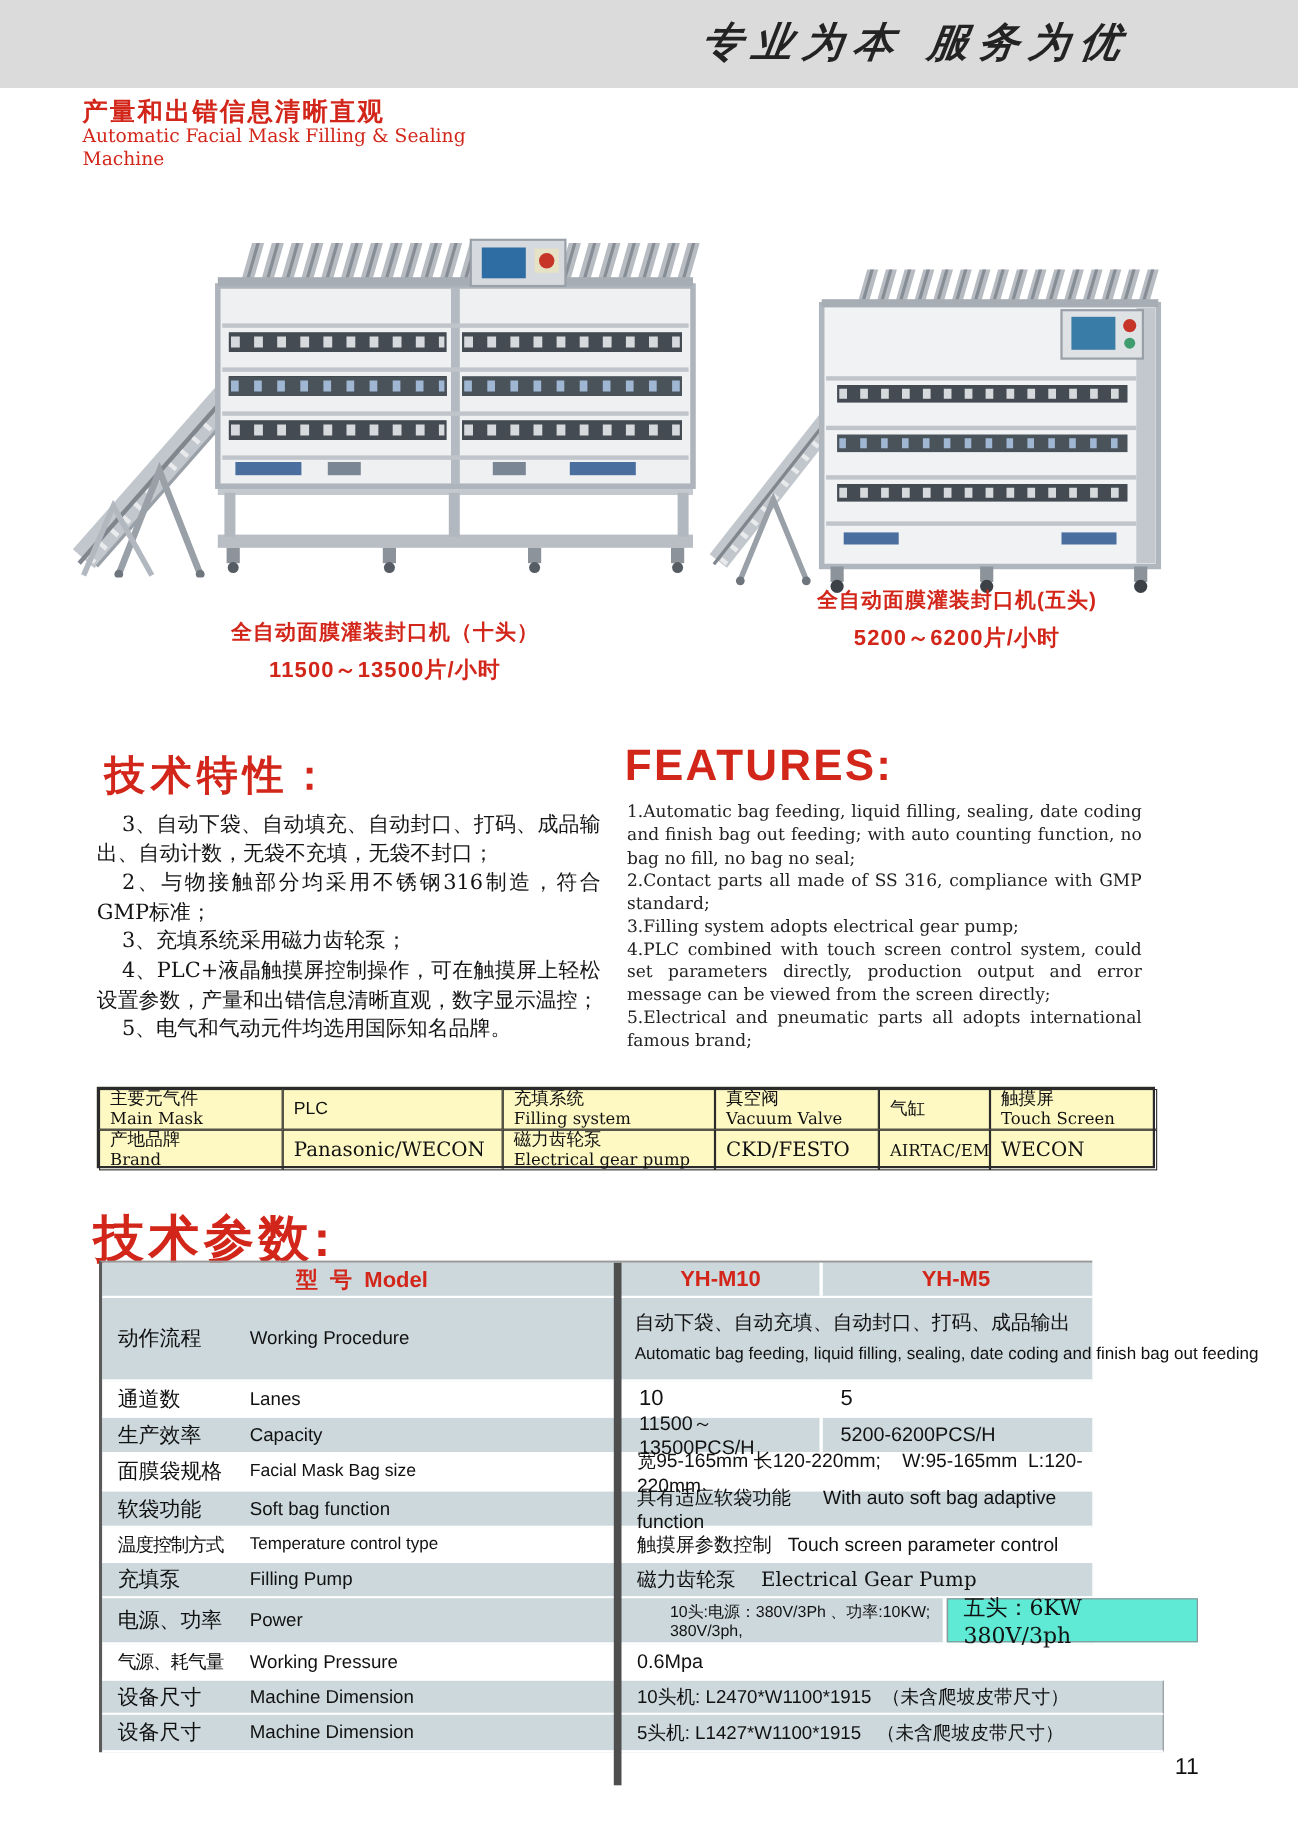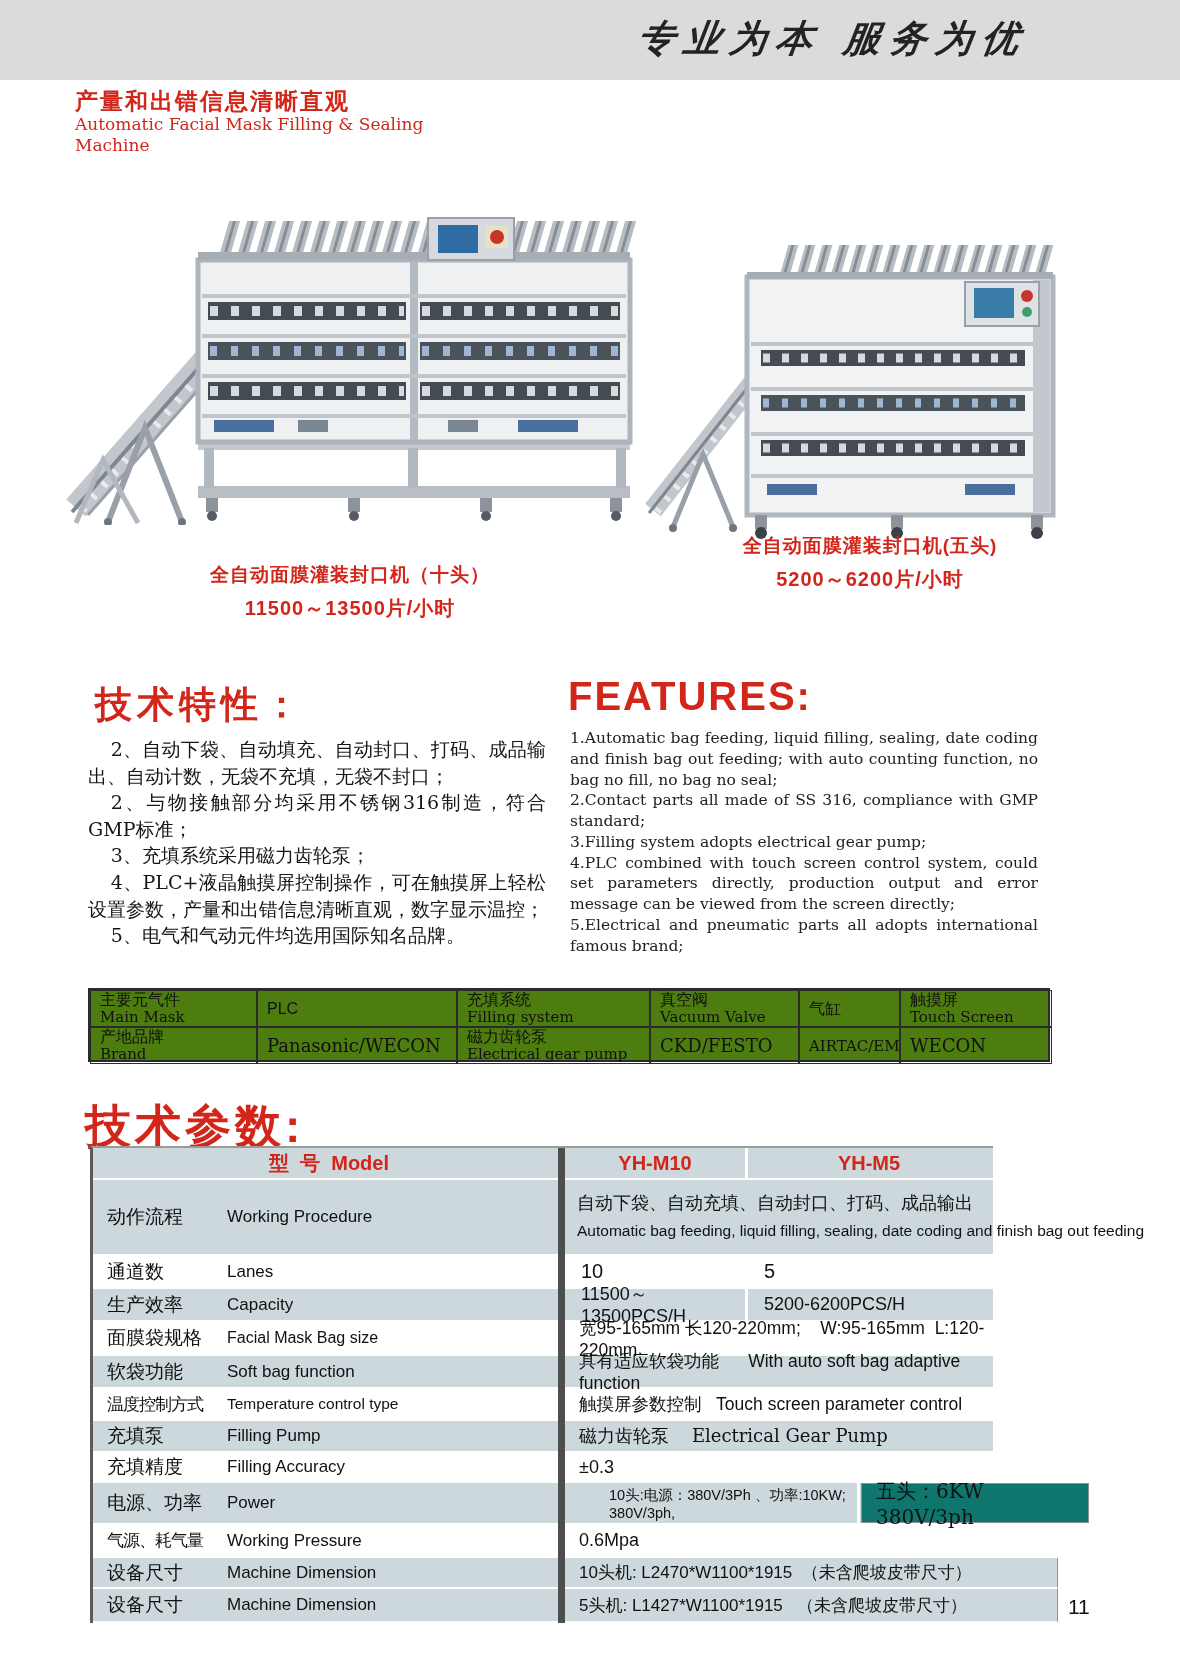--- a/index.html
+++ b/index.html
@@ -37,21 +37,21 @@
 
   
   .ft-heading{position:absolute;left:568px;top:674px;color:#d3261a;font-size:40px;font-weight:bold;letter-spacing:2px;}
   .ft-list{position:absolute;left:570px;top:728px;width:468px;font-family:"DejaVu Serif",serif;
            font-size:15.5px;line-height:1.34;color:#222;text-align:justify;}
   .ft-list p{margin:0;}
 
   
   .parts-table{position:absolute;left:88px;top:988px;width:962px;height:74px;
                display:grid;grid-template-columns:167px 200px 193px 149px 101px 152px;
-               grid-template-rows:37px 37px;border:2px solid #2b2b2b;box-sizing:border-box;background:#4d7c0f;}
+               grid-template-rows:37px 37px;border:2px solid #2b2b2b;box-sizing:border-box;background:#fef9c3;}
   .parts-table .cell{border:1px solid #2b2b2b;box-sizing:border-box;display:flex;flex-direction:column;
                      justify-content:center;padding-left:9px;overflow:hidden;}
   .p-cn{font-size:16px;color:#111;line-height:1.1;}
   .p-en{font-family:"DejaVu Serif",serif;font-size:15px;color:#111;line-height:1.15;}
   .p-val{font-family:"DejaVu Serif",serif;font-size:18px;color:#111;}
 
   
   .sp-heading{position:absolute;left:85px;top:1096px;color:#d3261a;font-size:46px;font-weight:bold;letter-spacing:4px;}
 
   .spec-table{position:absolute;left:90px;top:1146px;width:900px;border-left:3px solid #5a5a5a;
@@ -70,21 +70,21 @@
   .head-model,.head-m10,.head-m5{color:#d3261a;font-weight:bold;font-size:20px;white-space:pre-wrap;}
   .head-c1{width:183px;border-right:3px solid #ffffff;justify-content:center;}
   .head-c2{width:242px;justify-content:center;}
   .split-c1{width:183px;border-right:3px solid #ffffff;padding-left:16px;font-size:20px;}
   .split-c2{width:242px;padding-left:16px;font-size:20px;}
   .span-cell{width:428px;padding-left:14px;font-size:19px;}
   .wp-cell{flex-direction:column;align-items:flex-start;justify-content:center;padding-left:12px;}
   .wp-cn{font-family:"DejaVu Serif",serif;font-size:18px;line-height:1.5;}
   .wp-en{font-size:15.5px;white-space:nowrap;line-height:1.9;}
   .pw-c1{width:263px;border-right:3px solid #ffffff;padding-left:12px;font-size:14.5px;white-space:pre-wrap;}
-  .pw-c2{width:228px;margin-left:1px;border:1px solid #8d9296;background:#0f766e;
+  .pw-c2{width:228px;margin-left:1px;border:1px solid #8d9296;background:#5eead4;
          font-family:"DejaVu Serif",serif;font-size:20px;padding-left:14px;white-space:pre-wrap;}
   .row-wide{width:965px;border-right:1px solid #8d9296;}
   .serif-val{font-family:"DejaVu Serif",serif;}
 
   .page-number{position:absolute;left:1068px;top:1595px;font-size:21px;color:#111;}
 </style>
 </head>
 <body>
 
 <div class="page">
@@ -208,21 +208,21 @@
     <div class="cap-l1">全自动面膜灌装封口机（十头）</div>
     <div class="cap-l2">11500～13500片/小时</div>
   </div>
   <div class="caption caption-right">
     <div class="cap-l1">全自动面膜灌装封口机(五头)</div>
     <div class="cap-l2">5200～6200片/小时</div>
   </div>
 
   <div class="tf-heading">技术特性：</div>
   <div class="tf-list">
-    <p>2、自动下袋、自动填充、自动封口、打码、成品输出、自动计数，无袋不充填，无袋不封口；</p>
+    <p>3、自动下袋、自动填充、自动封口、打码、成品输出、自动计数，无袋不充填，无袋不封口；</p>
     <p>2、与物接触部分均采用不锈钢316制造，符合GMP标准；</p>
     <p>3、充填系统采用磁力齿轮泵；</p>
     <p>4、PLC+液晶触摸屏控制操作，可在触摸屏上轻松设置参数，产量和出错信息清晰直观，数字显示温控；</p>
     <p>5、电气和气动元件均选用国际知名品牌。</p>
   </div>
 
   <div class="ft-heading">FEATURES:</div>
   <div class="ft-list">
     <p>1.Automatic bag feeding, liquid filling, sealing, date coding and finish bag out feeding; with auto counting function, no bag no fill, no bag no seal;</p>
     <p>2.Contact parts all made of SS 316, compliance with GMP standard;</p>
@@ -359,29 +359,20 @@
     <div class="srow bg-b" style="height:32px;">
       <div class="lbl">
         <span class="cn">充填泵</span>
         <span class="en">Filling Pump</span>
       </div>
       <div class="vals">
           <div class="vcell span-cell serif-val" style="font-size:18px;">磁力齿轮泵    Electrical Gear Pump</div>
         </div>
     </div>
 
-    <div class="srow bg-w" style="height:30px;">
-      <div class="lbl">
-        <span class="cn">充填精度</span>
-        <span class="en">Filling Accuracy</span>
-      </div>
-      <div class="vals">
-          <div class="vcell span-cell" style="font-size:18px;">±0.3</div>
-        </div>
-    </div>
 
     <div class="srow bg-b" style="height:42px;gap:32px;">
       <div class="lbl">
         <span class="cn">电源、功率</span>
         <span class="en">Power</span>
       </div>
       <div class="vals">
         <div class="vcell pw-c1">10头:电源：380V/3Ph 、功率:10KW; 380V/3ph,</div>
         <div class="vcell pw-c2">五头：6KW   380V/3ph</div>
       </div>

